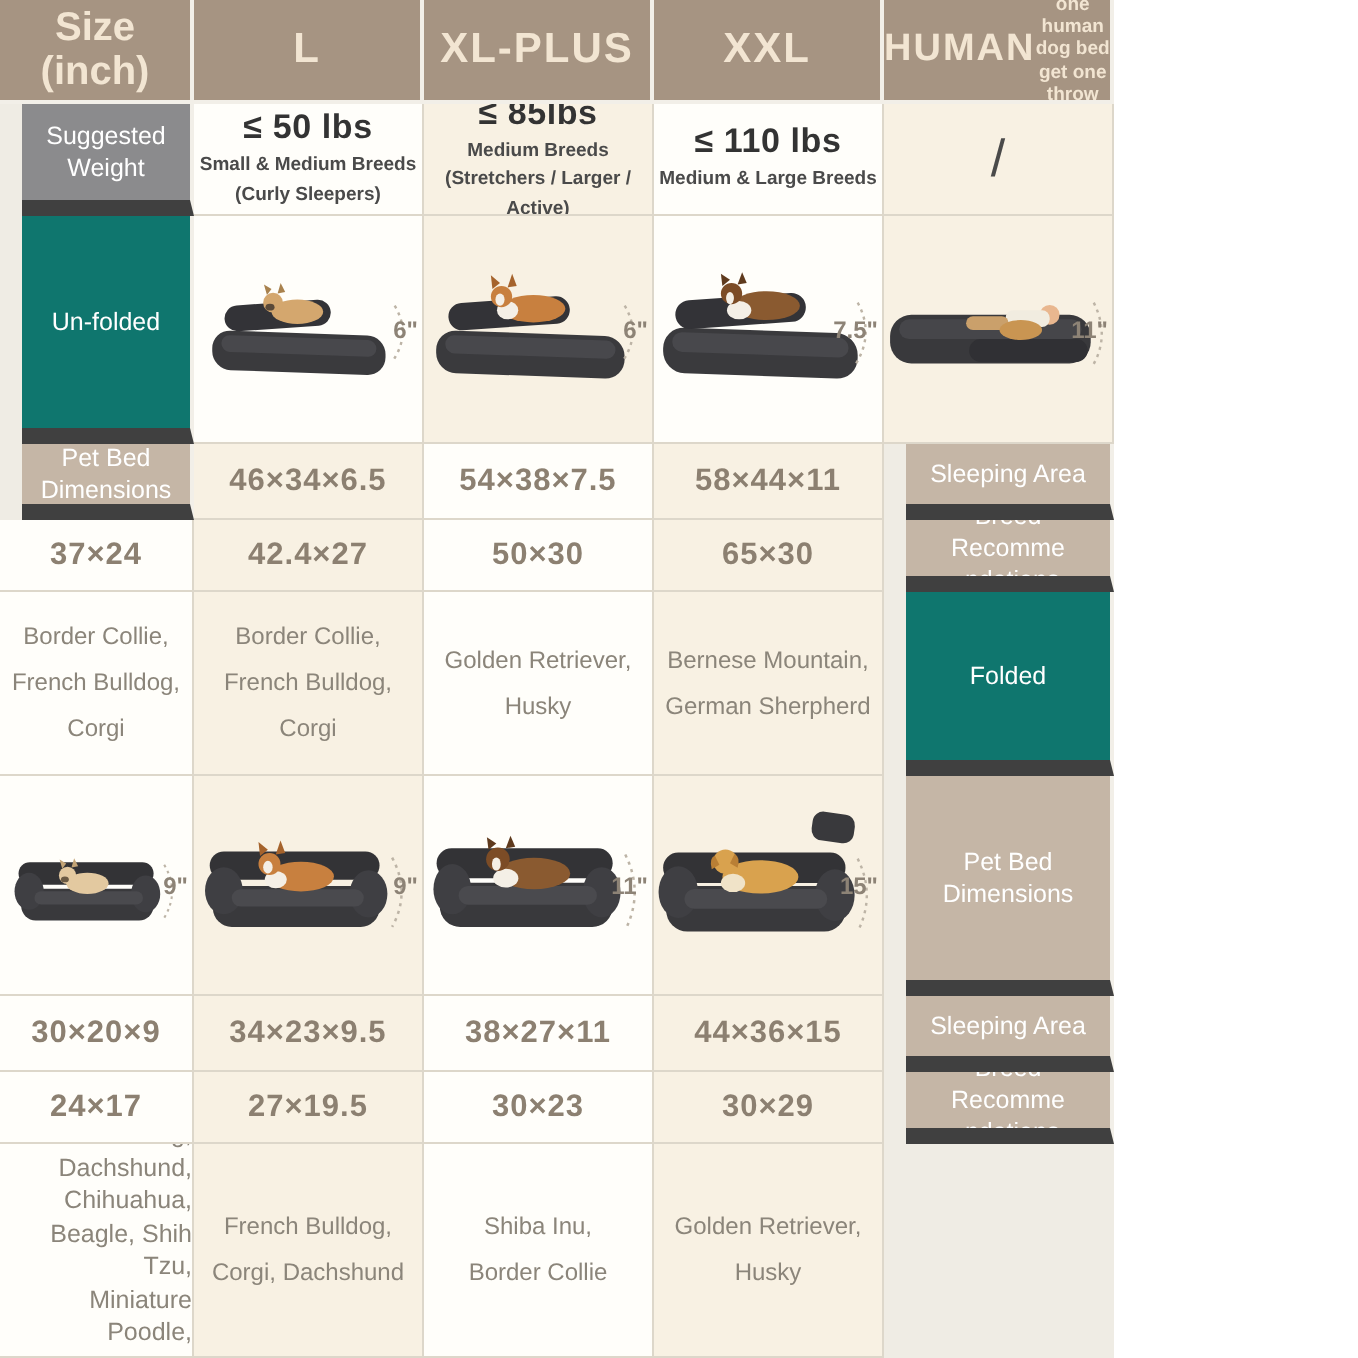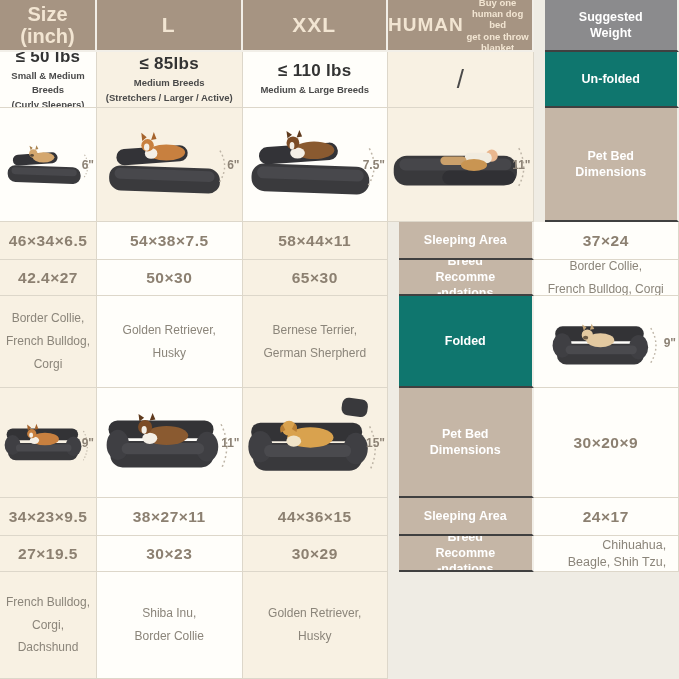--- a/index.html
+++ b/index.html
@@ -1,32 +1,32 @@
 <!DOCTYPE html>
 <html><head>
 <meta charset="utf-8">
 <style>
   html,body{margin:0;padding:0;background:#fff;}
   body{width:679px;height:679px;font-family:"Liberation Sans", sans-serif;-webkit-font-smoothing:antialiased;}
   .table{
-    display:grid;width:679px;height:679px;
+    display:grid;width:557px;height:679px;
     grid-template-columns:97px repeat(4,1fr);
     grid-template-rows:52px 56px 114px 38px 36px 92px 110px 38px 36px 107px;
     background:#efece4;box-sizing:border-box;
   }
   .cell{box-sizing:border-box;display:flex;align-items:center;justify-content:center;position:relative;overflow:hidden;}
   
   .hdr{background:#a69482;color:#f2e5d2;font-weight:bold;border-right:2px solid #f2efe8;border-bottom:2px solid #f2efe8;}
   .corner span{font-size:20px;line-height:1.1;text-align:center;white-space:pre-line;}
   .colhdr span{font-size:21px;letter-spacing:1px;}
   .humanhdr{}
   .humanhdr .hm{font-size:19px;letter-spacing:1px;line-height:1.05;}
   .humanhdr .hs{font-size:9.5px;line-height:1.2;text-align:center;white-space:pre-line;font-weight:bold;}
   
-  .lab{color:#ffffff;font-weight:bold;border-right:2px solid #f2efe8;border-bottom:2px solid #404040;margin-left:11px;}
+  .lab{color:#ffffff;font-weight:normal;border-right:2px solid #f2efe8;border-bottom:8px solid #404040;margin-left:11px;}
   .lab span{font-size:12.5px;line-height:1.3;text-align:center;white-space:pre-line;}
   .lab-gray{background:#8b8b8d;}
   .lab-dark{background:#0f766e;}
   .lab-light{background:#c5b6a6;}
   
   .data{border-right:1px solid #ddd7ca;border-bottom:1px solid #ddd7ca;flex-direction:column;text-align:center;}
   .c-w{background:#fffefa;}
   .c-c{background:#f8f1e3;}
   .wmain{font-size:17px;font-weight:bold;color:#333333;letter-spacing:.3px;}
   .wsub{font-size:9.5px;font-weight:bold;color:#4a4a4a;line-height:1.5;white-space:pre-line;margin-top:2px;}
@@ -45,20 +45,23 @@
 <div class="table">
 
   <div class="cell hdr corner">
       <span>Size
 (inch)</span>
     </div>
   <div class="cell hdr colhdr">
       <span>L</span>
     </div>
   <div class="cell hdr colhdr">
+      <span>XL-PLUS</span>
+    </div>
+  <div class="cell hdr colhdr">
       <span>XXL</span>
     </div>
   <div class="cell hdr humanhdr">
     <span class="hm">HUMAN</span>
     <span class="hs">Buy one human dog bed
 get one throw blanket</span>
   </div>
 
   <div class="cell lab lab-gray">
       <span>Suggested
@@ -202,21 +205,21 @@
     </div>
   <div class="cell data c-c">
       <span class="breed">Border Collie,
 French Bulldog, Corgi</span>
     </div>
   <div class="cell data c-w">
       <span class="breed">Golden Retriever,
 Husky</span>
     </div>
   <div class="cell data c-c">
-      <span class="breed">Bernese Terrier,
+      <span class="breed">Bernese Mountain,
 German Sherpherd</span>
     </div>
 
   <div class="cell lab lab-dark">
       <span>Folded</span>
     </div>
 
   <div class="cell data c-w">
     <div class="illus">
       <svg width="126" height="92" viewBox="0 0 145 104">

